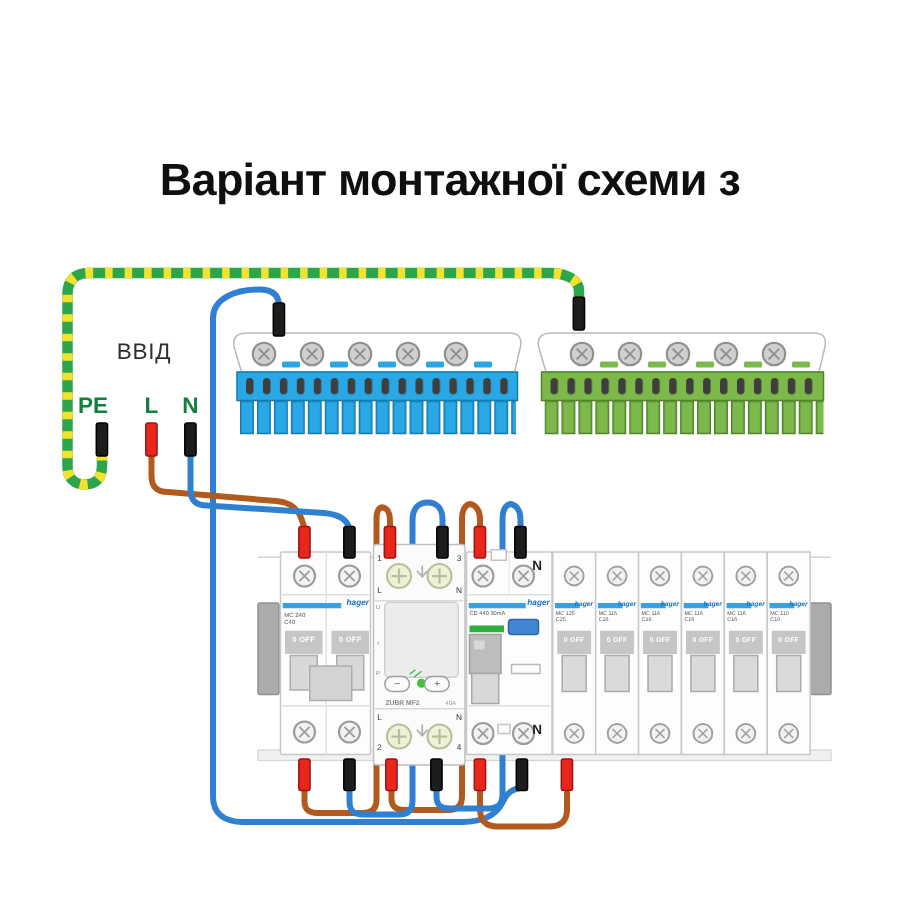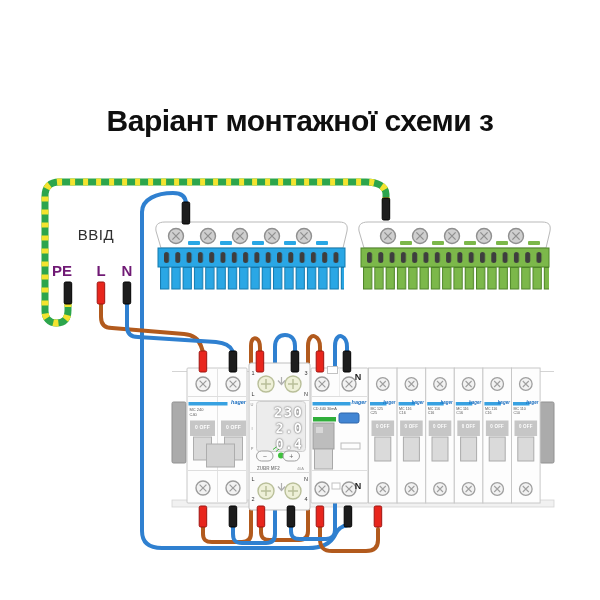--- a/index.html
+++ b/index.html
@@ -6,21 +6,21 @@
   body{width:600px;height:600px;font-family:"Liberation Sans",sans-serif;}
   .stage{position:relative;width:600px;height:600px;background:#fff;overflow:hidden;}
   .stage svg{position:absolute;left:0;top:0;}
   .t{position:absolute;line-height:1;white-space:nowrap;color:#333;}
   .tc{transform:translateX(-50%);}
   .tr{transform:translateX(-100%);}
   .title{font-weight:bold;font-size:30px;color:#0f0f0f;letter-spacing:-0.5px;}
   .hager{color:#1c6fc0;font-weight:bold;font-style:italic;}
   .off{color:#fff;font-weight:bold;letter-spacing:.2px;}
   .tiny{color:#555;}
-  .term{color:#701a75;font-weight:bold;}
+  .term{color:#15803d;font-weight:bold;}
   .nbig{font-weight:bold;color:#1c1c1c;}
   .digits{position:absolute;left:257px;top:403.5px;width:46px;text-align:right;
           font-family:"DejaVu Sans Mono",monospace;font-weight:bold;color:#fff;
           text-shadow:0 0 2px rgba(95,95,95,.95),0 0 1px rgba(120,120,120,.9);}
   .digits .row{height:16px;letter-spacing:1px;}
 </style>
 </head>
 <body>
 
 <div class="stage">
@@ -255,25 +255,20 @@
 <span class="t tc off" style="left:202.5px;top:425px;font-size:5px;">0 OFF</span>
 <span class="t tc off" style="left:233.5px;top:425px;font-size:5px;">0 OFF</span>
 
 <span class="t tc" style="left:253px;top:371px;font-size:5.5px;color:#333;">1</span>
 <span class="t tc" style="left:306px;top:371px;font-size:5.5px;color:#333;">3</span>
 <span class="t tc" style="left:253px;top:392px;font-size:5.5px;color:#333;">L</span>
 <span class="t tc" style="left:306px;top:392px;font-size:5.5px;color:#333;">N</span>
 <span class="t tc" style="left:252px;top:403px;font-size:4px;color:#888;">U</span>
 <span class="t tc" style="left:252px;top:427px;font-size:4px;color:#888;">I</span>
 <span class="t tc" style="left:252px;top:447px;font-size:4px;color:#888;">P</span>
-<div class="digits">
-  <div class="row" style="font-size:14.5px;">230</div>
-  <div class="row" style="font-size:13.5px;">2.0</div>
-  <div class="row" style="font-size:13.5px;">0.4</div>
-</div>
 <span class="t tc" style="left:264.8px;top:453px;font-size:7px;color:#666;">−</span>
 <span class="t tc" style="left:291.3px;top:453px;font-size:7px;color:#666;">+</span>
 <span class="t" style="left:257px;top:467px;font-size:4.5px;color:#8a8a8a;font-weight:bold;">ZUBR MF2</span>
 <span class="t tr" style="left:304px;top:467px;font-size:4px;color:#999;">40A</span>
 <span class="t tc" style="left:253px;top:477px;font-size:5.5px;color:#333;">L</span>
 <span class="t tc" style="left:306px;top:477px;font-size:5.5px;color:#333;">N</span>
 <span class="t tc" style="left:253px;top:497px;font-size:5.5px;color:#333;">2</span>
 <span class="t tc" style="left:306px;top:497px;font-size:5.5px;color:#333;">4</span>
 
 <span class="t tr hager" style="left:366.5px;top:400px;font-size:5.5px;">hager</span>

